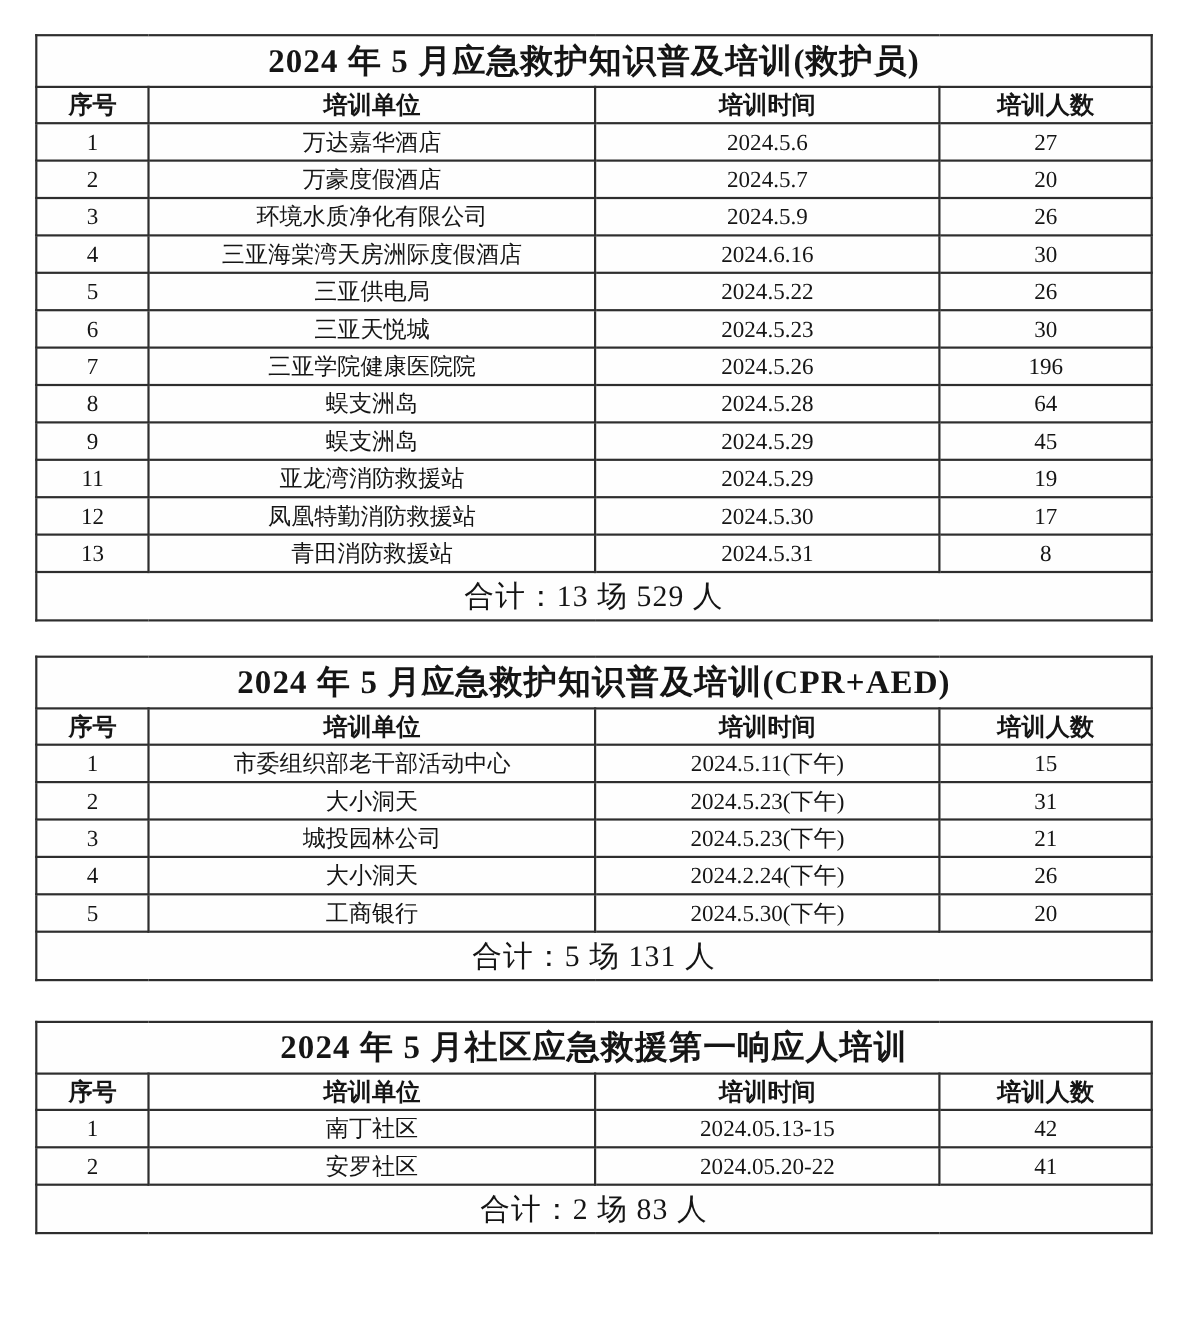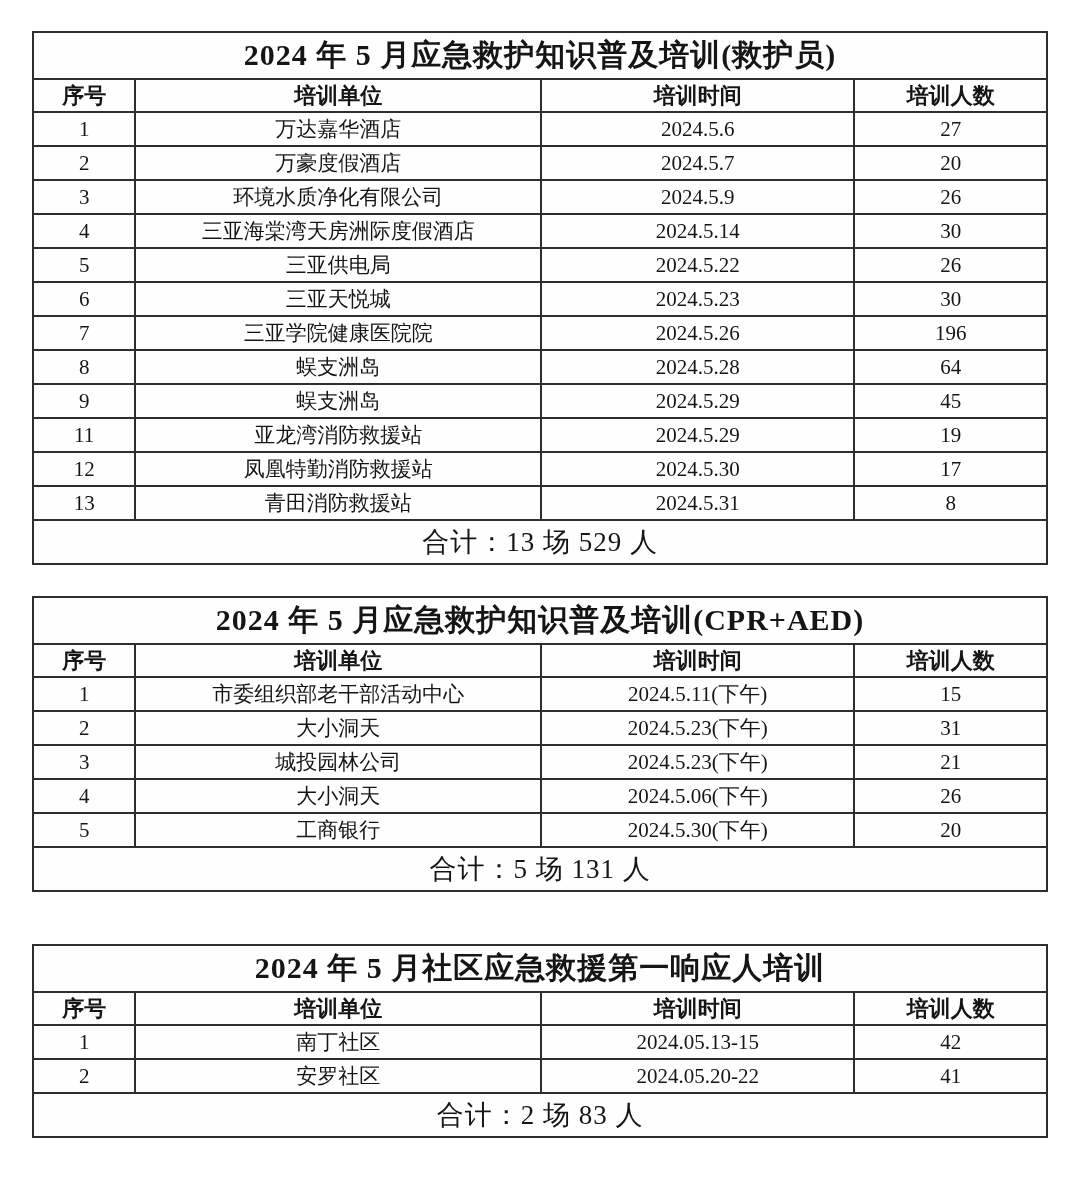--- a/index.html
+++ b/index.html
@@ -55,21 +55,21 @@
     font-size: 21px;
     font-weight: 400;
   }
   .total-cell {
     height: 42px;
     font-size: 27px;
     font-weight: 400;
     letter-spacing: 1px;
   }
   .table-gap-1 { margin-bottom: 31px; }
-  .table-gap-2 { margin-bottom: 52px; }
+  .table-gap-2 { margin-bottom: 36px; }
 </style>
 </head>
 <body>
 
 <div class="page">
 
   <table class="doc-table table-gap-1">
     <colgroup>
       <col class="col-index">
         <col class="col-unit">
@@ -102,21 +102,21 @@
         </tr>
         <tr>
           <td>3</td>
           <td>环境水质净化有限公司</td>
           <td>2024.5.9</td>
           <td>26</td>
         </tr>
         <tr>
           <td>4</td>
           <td>三亚海棠湾天房洲际度假酒店</td>
-          <td>2024.5.14</td>
+          <td>2024.6.16</td>
           <td>30</td>
         </tr>
         <tr>
           <td>5</td>
           <td>三亚供电局</td>
           <td>2024.5.22</td>
           <td>26</td>
         </tr>
         <tr>
           <td>6</td>
@@ -201,21 +201,21 @@
         </tr>
         <tr>
           <td>3</td>
           <td>城投园林公司</td>
           <td>2024.5.23(下午)</td>
           <td>21</td>
         </tr>
         <tr>
           <td>4</td>
           <td>大小洞天</td>
-          <td>2024.5.06(下午)</td>
+          <td>2024.2.24(下午)</td>
           <td>26</td>
         </tr>
         <tr>
           <td>5</td>
           <td>工商银行</td>
           <td>2024.5.30(下午)</td>
           <td>20</td>
         </tr>
       </tbody>
     <tfoot>

